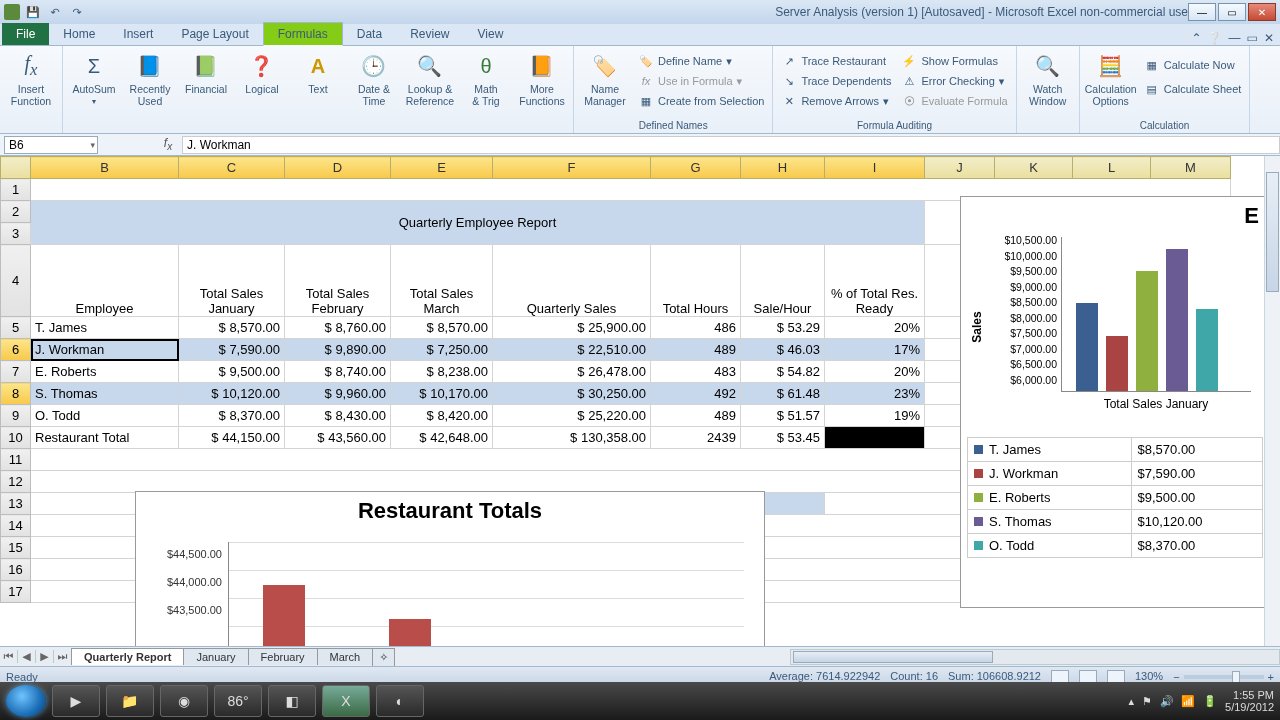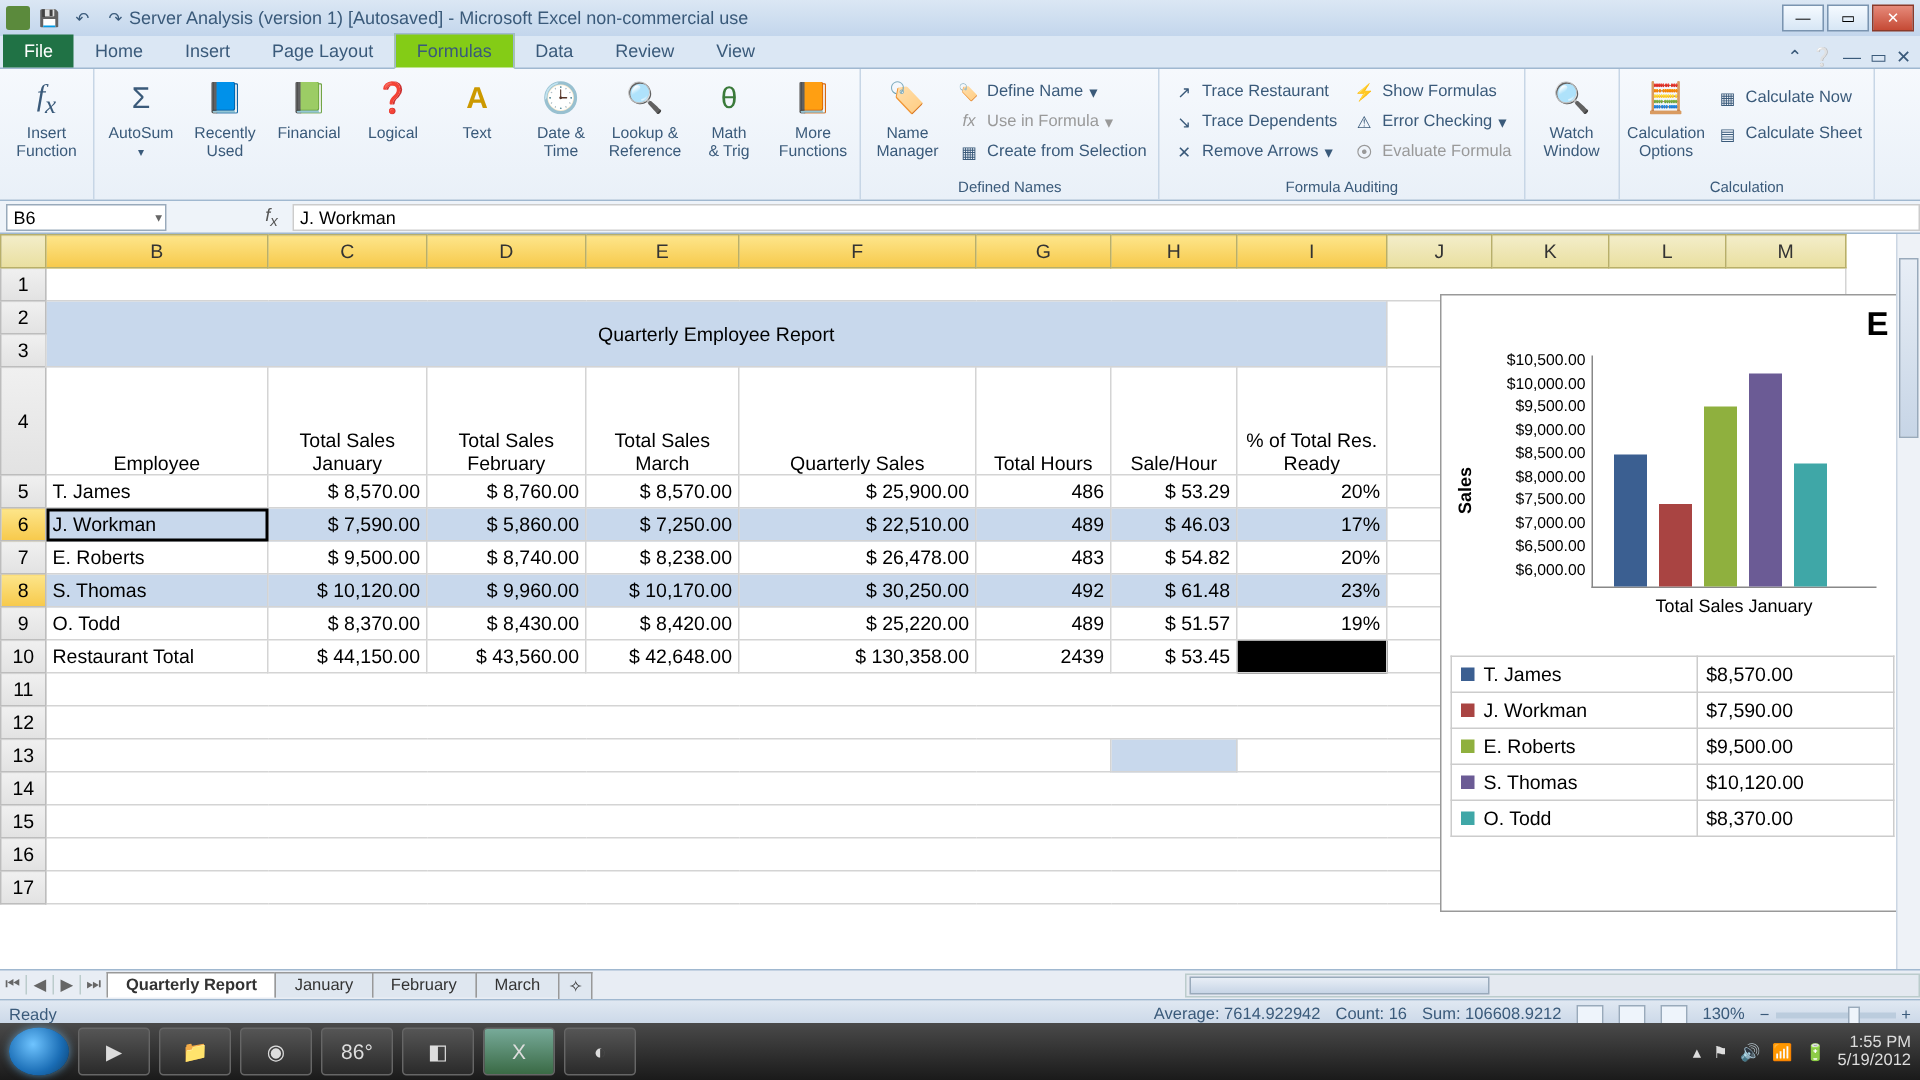--- a/index.html
+++ b/index.html
@@ -3,21 +3,21 @@
 <meta charset="utf-8">
 <style>
 * { box-sizing: border-box; margin: 0; padding: 0; }
 body { font-family: "Segoe UI", Tahoma, sans-serif; font-size: 12px; background: #fff; overflow: hidden; width: 1280px; height: 720px; position: relative; }
 
 
 .titlebar { height: 24px; background: linear-gradient(#dbe7f4, #c3d6ec); display: flex; align-items: center; padding: 0 4px; }
 .titlebar .qat { display: flex; gap: 4px; align-items: center; }
 .titlebar .qat .qicon { width: 16px; height: 16px; background: #5b8a3c; border-radius: 2px; }
 .titlebar .qat .qbtn { width: 18px; height: 16px; display:flex; align-items:center; justify-content:center; color:#3a5a7a; font-size:11px; }
-.titlebar .title { flex: 1; text-align: left; color: #3a5a7a; font-size: 12px; }
+.titlebar .title { flex: 1; text-align: right; color: #3a5a7a; font-size: 12px; }
 .titlebar .winctl { display: flex; gap: 2px; }
 .titlebar .winctl div { width: 28px; height: 18px; border: 1px solid #7a94b0; background: linear-gradient(#f5faff,#d7e6f5); display:flex; align-items:center; justify-content:center; font-size:10px; }
 .titlebar .winctl .close { background: linear-gradient(#e68a7a,#c54a35); color:#fff; border-color:#8a3a2a; }
 
 
 .ribbon-tabs { height: 22px; background: #dbe7f4; display: flex; align-items: flex-end; padding-left: 2px; border-bottom: 1px solid #a0b8d0; }
 .ribbon-tabs .file { background: #207245; color: #fff; padding: 4px 14px; font-size: 12px; }
 .ribbon-tabs .tab { padding: 4px 14px; color: #3a5a7a; font-size: 12px; cursor: default; }
 .ribbon-tabs .tab.active { background: #84cc16; border: 1px solid #a0b8d0; border-bottom: 1px solid #f6f9fd; margin-bottom: -1px; }
 .ribbon-tabs .help { margin-left: auto; display:flex; gap:6px; padding-right:6px; color:#3a5a7a; }
@@ -28,21 +28,21 @@
 .rgroup .items { display: flex; gap: 6px; flex: 1; align-items: flex-start; }
 .rgroup .label { text-align: center; font-size: 10px; color: #3a5a7a; padding: 2px 0; }
 .bigbtn { width: 50px; display: flex; flex-direction: column; align-items: center; gap: 2px; font-size: 10.5px; color: #3a5a7a; text-align: center; line-height: 1.1; padding-top:2px; }
 .bigbtn .ico { width: 32px; height: 32px; display:flex; align-items:center; justify-content:center; font-size: 20px; }
 .smallbtn { display: flex; align-items: center; gap: 4px; font-size: 11px; color: #3a5a7a; padding: 1px 2px; white-space: nowrap; }
 .smallbtn .sico { width: 16px; height: 16px; display:inline-flex; align-items:center; justify-content:center; }
 .smallbtn.dis { color: #999; }
 
 
 .fbar { height: 22px; border-bottom: 1px solid #a0b8d0; display: flex; align-items: center; background: #eef3f9; }
-.fbar .namebox { width: 107px; border: 1px solid #9ab; background: #fff; height: 18px; padding: 0 18px 0 4px; font-size: 12px; display:flex; align-items:center; position:relative; margin-left:4px;}
+.fbar .namebox { width: 94px; border: 1px solid #9ab; background: #fff; height: 18px; padding: 0 18px 0 4px; font-size: 12px; display:flex; align-items:center; position:relative; margin-left:4px;}
 .fbar .namebox::after { content:"▾"; position:absolute; right:2px; font-size:9px; color:#666; }
 .fbar .fxico { width: 28px; text-align:center; font-style:italic; color:#555; }
 .fbar .fval { flex: 1; background:#fff; border:1px solid #ccc; height:18px; padding:0 4px; display:flex; align-items:center; }
 
 
 .sheet-wrap { position: relative; height: 490px; overflow: hidden; }
 table.sheet { border-collapse: collapse; table-layout: fixed; }
 table.sheet th, table.sheet td { border: 1px solid #d4d4d4; height: 22px; font-size: 13px; }
 table.sheet thead th { background: linear-gradient(#f3edc9,#e9df9f); border: 1px solid #b8af6a; font-weight: normal; color: #333; }
 table.sheet thead th.sel { background: linear-gradient(#fde58a,#f7c94a); }
@@ -362,21 +362,21 @@
   <td class="money">$             25,900.00</td>
   <td class="num">486</td>
   <td class="money">$    53.29</td>
   <td class="pct">20%</td>
   <td colspan="4" style="border:1px solid #d4d4d4"></td>
 </tr>
 <tr class="data-row sel">
           <th class="sel">6</th>
   <td class="selcell">J. Workman</td>
   <td class="money">$   7,590.00</td>
-  <td class="money">$   5,860.00</td>
+  <td class="money">$   9,890.00</td>
   <td class="money">$   7,250.00</td>
   <td class="money">$             22,510.00</td>
   <td class="num">489</td>
   <td class="money">$    46.03</td>
   <td class="pct">17%</td>
   <td colspan="4" style="border:1px solid #d4d4d4;background:#fff"></td>
 </tr>
 <tr class="data-row">
           <th>7</th>
   <td>E. Roberts</td>
@@ -451,20 +451,36 @@
           <th>16</th>
           <td colspan="12"></td>
         </tr>
 <tr>
           <th>17</th>
           <td colspan="12"></td>
         </tr>
 </tbody>
 </table>
 
+<div class="chart chart1">
+  <div class="ctitle">Restaurant Totals</div>
+  <div class="axis">
+    <div>$44,500.00</div>
+    <div>$44,000.00</div>
+    <div>$43,500.00</div>
+  </div>
+  <div class="plot">
+    <div class="gl" style="top:0"></div>
+        <div class="gl" style="top:28px"></div>
+        <div class="gl" style="top:56px"></div>
+        <div class="gl" style="top:84px"></div>
+    <div class="bar" style="left:34px;height:65px"></div>
+    <div class="bar" style="left:160px;height:31px"></div>
+  </div>
+</div>
 
 <div class="chart chart2">
   <div class="ctlet">E</div>
   <div class="ywrap">
         <span>Sales</span>
       </div>
   <div class="yticks">
     <div>$10,500.00</div>
         <div>$10,000.00</div>
         <div>$9,500.00</div>

